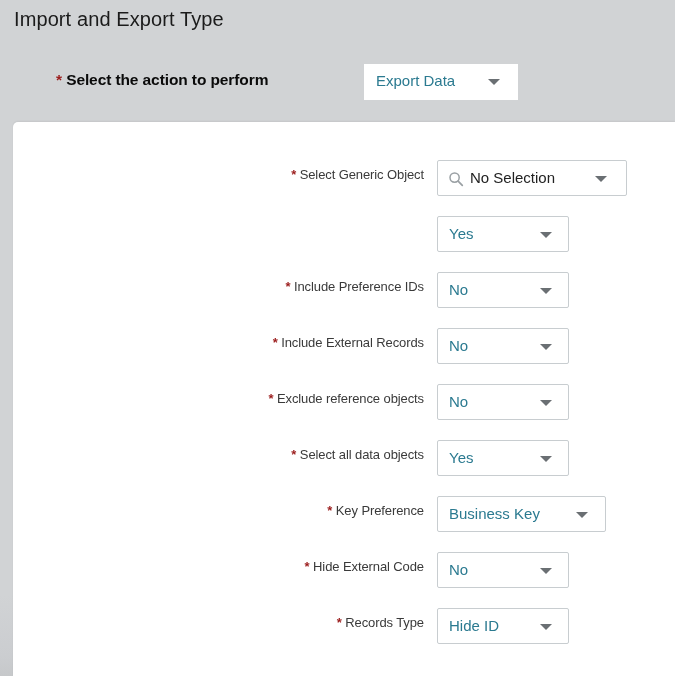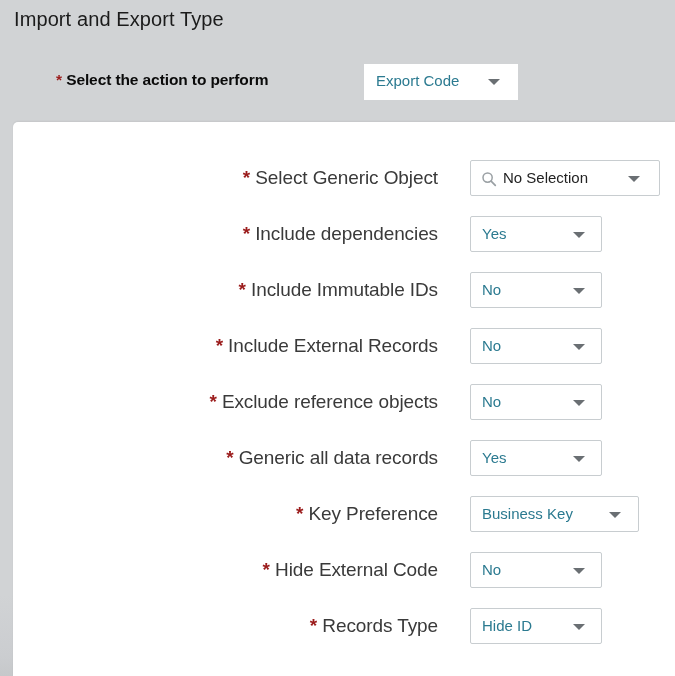--- a/index.html
+++ b/index.html
@@ -97,31 +97,31 @@
     width: 662px;
   }
   .row {
     position: absolute;
     left: 0;
     width: 662px;
     height: 36px;
   }
   .row-label {
     position: absolute;
-    right: 237px;     
+    right: 251px;     
     top: 7px;
-    font-size: 19px;
+    font-size: 13px;
     color: #3a3a3a;
     white-space: nowrap;
     text-align: center;
     letter-spacing: -0.1px;
   }
   .row-field {
     position: absolute;
-    left: 457px;      
+    left: 424px;      
     top: 0;
     height: 36px;
     background: #ffffff;
     border: 1px solid #c8cdd0;
     border-radius: 2px;
     box-sizing: border-box;
   }
   .w-narrow { width: 132px; }
   .w-mid    { width: 169px; }
   .w-wide   { width: 190px; }
@@ -169,68 +169,67 @@
 <div id="page">
 
   <div class="page-title">Import and Export Type</div>
 
   <div class="action-row">
     <div class="action-label">
       <span class="req">*</span>
       <span>Select the action to perform</span>
     </div>
     <div class="action-select">
-      <span class="sel-value">Export Code</span>
+      <span class="sel-value">Export Data</span>
       <span class="caret caret-action"></span>
     </div>
   </div>
 
   <div class="card">
     <div class="form" id="form-rows">
         <div class="row" style="top: 38px;">
           <div class="row-label"><span class="req">*</span> <span>Select Generic Object</span></div>
           <div class="row-field w-wide">
             <span class="search-icon"><svg width="16" height="16" viewBox="0 0 16 16">
                 <circle cx="6.6" cy="6.6" r="4.6" fill="none" stroke="#9aa0a4" stroke-width="1.5"></circle>
                 <line x1="10.1" y1="10.1" x2="14.3" y2="14.3" stroke="#9aa0a4" stroke-width="1.7" stroke-linecap="round"></line>
               </svg></span>
             <span class="field-value dark">No Selection</span>
             <span class="caret caret-wide"></span>
           </div>
         </div>
         <div class="row" style="top: 94px;">
-          <div class="row-label"><span class="req">*</span> <span>Include dependencies</span></div>
           <div class="row-field w-narrow">
             <span class="field-value">Yes</span>
             <span class="caret caret-narrow"></span>
           </div>
         </div>
         <div class="row" style="top: 150px;">
-          <div class="row-label"><span class="req">*</span> <span>Include Immutable IDs</span></div>
+          <div class="row-label"><span class="req">*</span> <span>Include Preference IDs</span></div>
           <div class="row-field w-narrow">
             <span class="field-value">No</span>
             <span class="caret caret-narrow"></span>
           </div>
         </div>
         <div class="row" style="top: 206px;">
           <div class="row-label"><span class="req">*</span> <span>Include External Records</span></div>
           <div class="row-field w-narrow">
             <span class="field-value">No</span>
             <span class="caret caret-narrow"></span>
           </div>
         </div>
         <div class="row" style="top: 262px;">
           <div class="row-label"><span class="req">*</span> <span>Exclude reference objects</span></div>
           <div class="row-field w-narrow">
             <span class="field-value">No</span>
             <span class="caret caret-narrow"></span>
           </div>
         </div>
         <div class="row" style="top: 318px;">
-          <div class="row-label"><span class="req">*</span> <span>Generic all data records</span></div>
+          <div class="row-label"><span class="req">*</span> <span>Select all data objects</span></div>
           <div class="row-field w-narrow">
             <span class="field-value">Yes</span>
             <span class="caret caret-narrow"></span>
           </div>
         </div>
         <div class="row" style="top: 374px;">
           <div class="row-label"><span class="req">*</span> <span>Key Preference</span></div>
           <div class="row-field w-mid">
             <span class="field-value">Business Key</span>
             <span class="caret caret-mid"></span>

